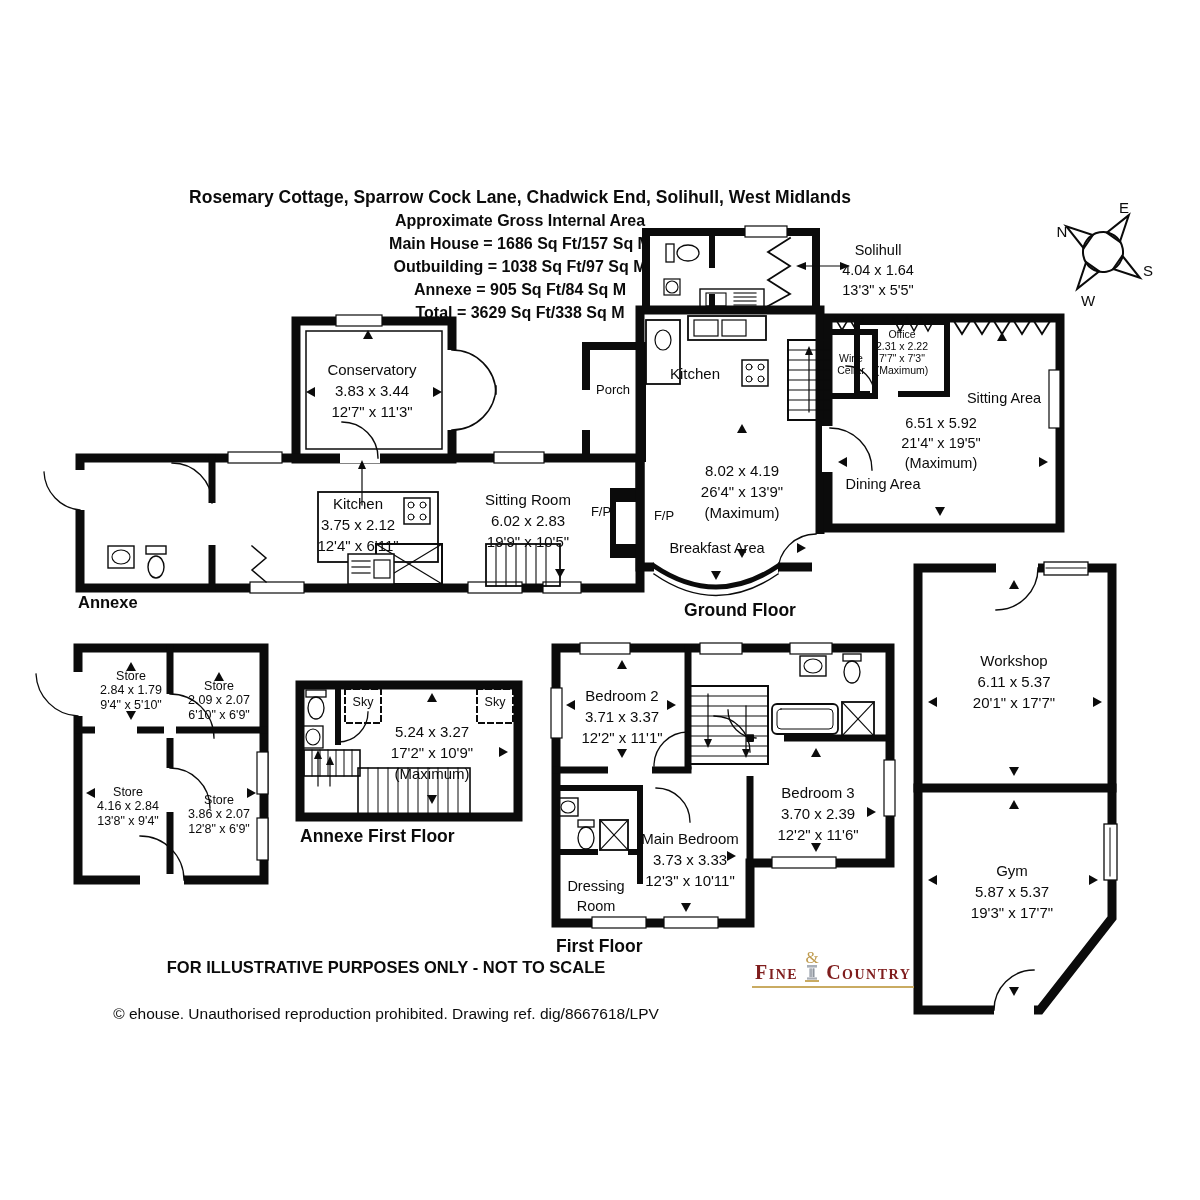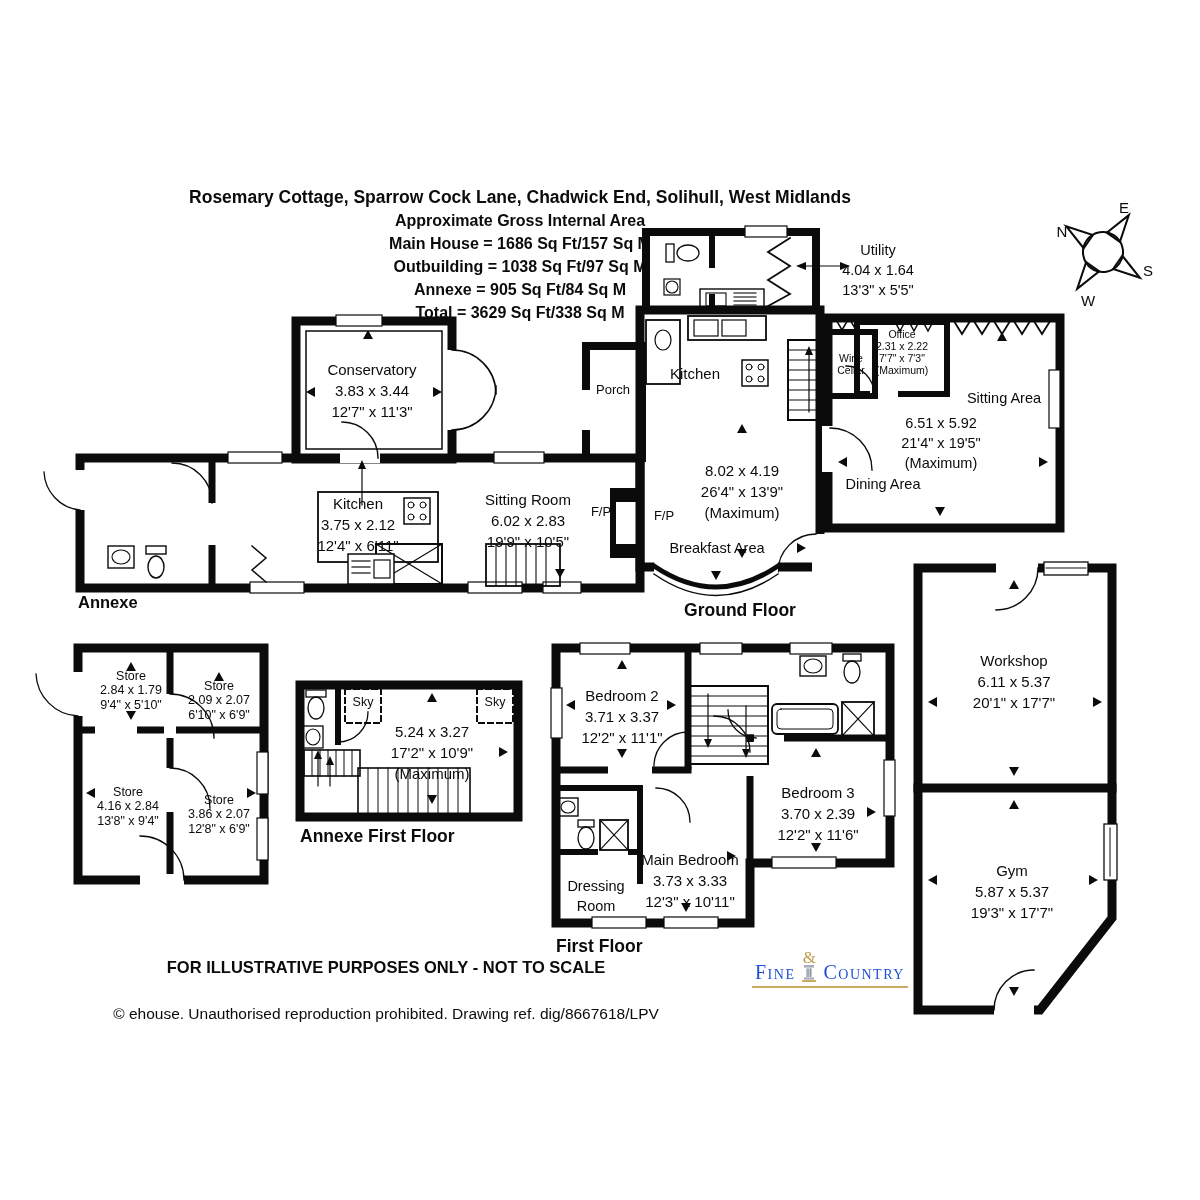--- a/index.html
+++ b/index.html
@@ -14,21 +14,21 @@
   .s13{font-size:13px;}
   .s14{font-size:14.5px;}
   .s15{font-size:15px;line-height:1.4;}
   .b16{font-size:16.5px;font-weight:bold;}
   .b17{font-size:17.5px;font-weight:bold;}
   .hdr{font-weight:bold;font-size:16px;line-height:1.15;}
   .addr{font-size:17.5px;}
   .logo{position:absolute;display:flex;align-items:flex-end;gap:3px;
         border-bottom:2px solid #c9ab62;padding:0 3px 4px 3px;}
   .logo-fine,.logo-country{font-family:"Liberation Serif",serif;font-size:20px;
-        font-variant:small-caps;font-weight:400;color:#1d4ed8;letter-spacing:1.5px;line-height:1;}
+        font-variant:small-caps;font-weight:700;color:#7f1d1d;letter-spacing:1.5px;line-height:1;}
   .logo-mid{display:flex;flex-direction:column;align-items:center;width:22px;}
   .logo-amp{font-family:"Liberation Serif",serif;font-size:17px;color:#bf9b4f;line-height:.75;}
 </style>
 </head>
 <body>
 
 <div id="plan">
 
 <svg class="draw" width="1200" height="1200" viewBox="0 0 1200 1200">
   <g stroke="#0b0b0b" fill="none" stroke-linecap="square">
@@ -372,21 +372,21 @@
 <div class="lbl s15" style="left:695px;top:373px">Kitchen</div>
 <div class="lbl s15" style="left:742px;top:491px">
   <div>8.02 x 4.19</div>
   <div>26'4" x 13'9"</div>
   <div>(Maximum)</div>
 </div>
 <div class="lbl s14" style="left:717px;top:548px">Breakfast Area</div>
 <div class="lbl s13" style="left:601px;top:512px">F/P</div>
 <div class="lbl s13" style="left:664px;top:516px">F/P</div>
 <div class="lbl s14" style="left:878px;top:270px">
-  <div>Utility</div>
+  <div>Solihull</div>
   <div>4.04 x 1.64</div>
   <div>13'3" x 5'5"</div>
 </div>
 <div class="lbl s11" style="left:902px;top:352px">
   <div>Office</div>
   <div>2.31 x 2.22</div>
   <div>7'7" x 7'3"</div>
   <div>(Maximum)</div>
 </div>
 <div class="lbl s11" style="left:851px;top:364px">
@@ -436,21 +436,21 @@
 <div class="lbl s15" style="left:622px;top:716px">
   <div>Bedroom 2</div>
   <div>3.71 x 3.37</div>
   <div>12'2" x 11'1"</div>
 </div>
 <div class="lbl s15" style="left:818px;top:813px">
   <div>Bedroom 3</div>
   <div>3.70 x 2.39</div>
   <div>12'2" x 11'6"</div>
 </div>
-<div class="lbl s15" style="left:690px;top:880px">
+<div class="lbl s15" style="left:690px;top:859px">
   <div>Main Bedroom</div>
   <div>3.73 x 3.33</div>
   <div>12'3" x 10'11"</div>
 </div>
 <div class="lbl s14" style="left:596px;top:896px">
   <div>Dressing</div>
   <div>Room</div>
 </div>
 <div class="lbl la b17" style="left:556px;top:946px">First Floor</div>
 

